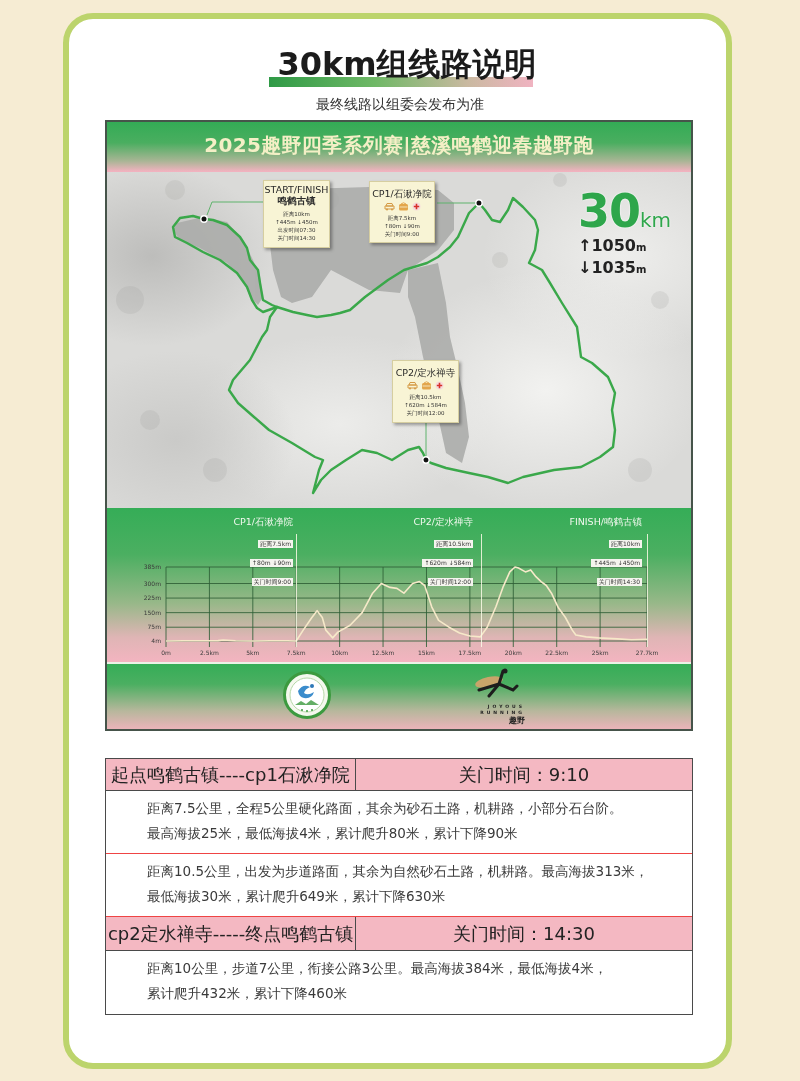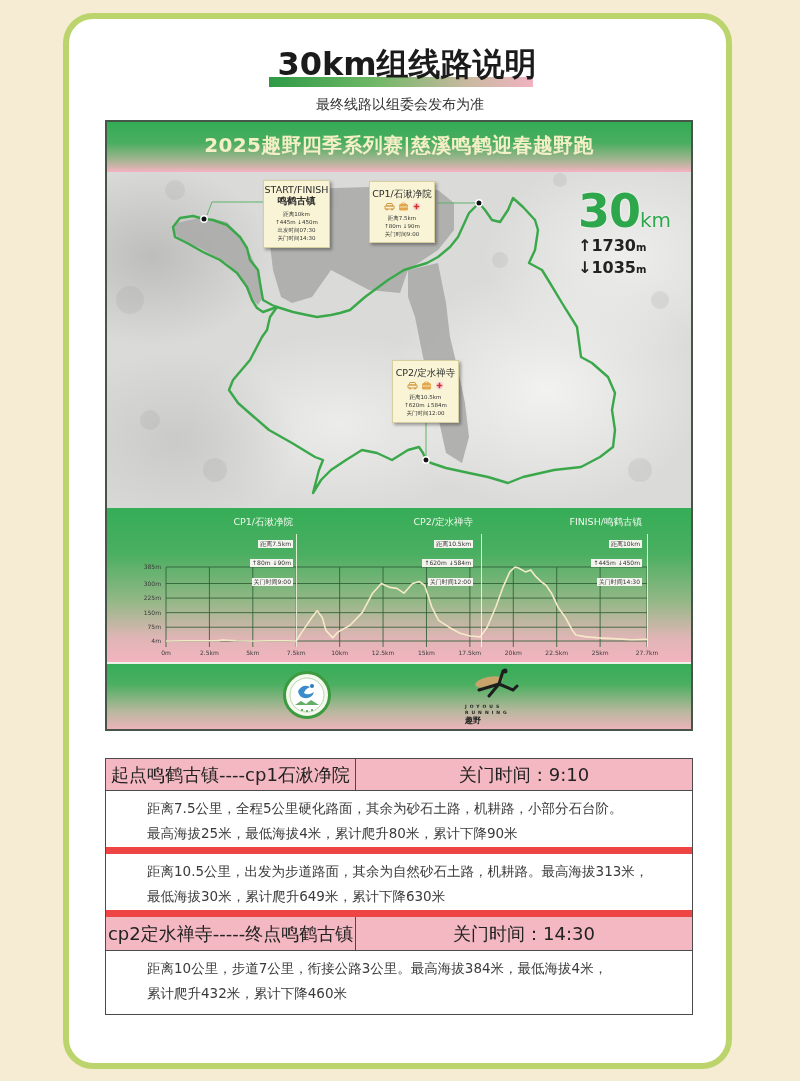--- a/index.html
+++ b/index.html
@@ -40,30 +40,30 @@
 .cp-group{top:516px;text-align:right}
 .cp-title{display:block;font-size:9.5px;color:#f1f8ee;line-height:12px;margin-bottom:3px}
 .cp-box{display:inline-block;background:#f4f4ee;color:#333;font-size:6px;line-height:7.5px;padding:0 2px;margin-bottom:2px}
 .cp-line{width:1px;top:534px;height:113px;background:rgba(250,250,230,.85)}
 .grid{stroke:#2e5f36;stroke-width:1;opacity:.85}
 .tick{font-size:6px;fill:#3a3a3a;font-family:"DejaVu Sans",sans-serif}
 .profile{fill:none;stroke:#f6e9c9;stroke-width:1.6;stroke-linejoin:round}
 
 .logos{left:105px;top:662px;width:588px;height:69px;border-top:2px solid #eaf3e6;background:linear-gradient(180deg,#35ad57 0%,#4baf61 30%,#b7b79c 70%,#f1b3bd 100%)}
 .logo-left{left:283px;top:671px;width:48px;height:48px}
-.logo-right{left:465px;top:668px;width:60px;height:56px;text-align:left}
+.logo-right{left:465px;top:668px;width:60px;height:56px;text-align:right}
 .logo-right .lr-text{display:block;font-size:4.5px;letter-spacing:3px;color:#222;line-height:6px;font-weight:bold}
 .logo-right .lr-name{display:block;font-size:8px;font-weight:bold;color:#222;line-height:10px}
 .poster-frame{left:105px;top:120px;width:588px;height:611px;border:2px solid #46544a;pointer-events:none;z-index:20}
 
 .tbl{left:105px;top:758px;width:588px;border:1.5px solid #4a4a4a;background:#fff}
 .seg-head{display:flex;background:#f4b8c2;border-bottom:1px solid #4a4a4a}
 .seg-head .route{width:250px;border-right:1px solid #4a4a4a;text-align:center;font-size:18px;color:#222;white-space:nowrap}
 .seg-head .cutoff{flex:1;text-align:center;font-size:18px;color:#222;white-space:nowrap}
-.seg-body{padding:5px 0 0 41px;font-size:13.5px;line-height:25px;color:#3a3a3a;border-bottom:7px solid #ef4444;white-space:nowrap}
+.seg-body{padding:5px 0 0 41px;font-size:13.5px;line-height:25px;color:#3a3a3a;border-bottom:1px solid #ef4444;white-space:nowrap}
 .seg-body.last{border-bottom:none}
 .seg-body span{display:block}
 </style>
 </head>
 <body>
 
 <div class="abs card"></div>
 
 <div class="abs title-hl"></div>
 <h1 class="abs title">30km组线路说明</h1>
@@ -168,21 +168,21 @@
     </div>
     <span class="m-line">距离10.5km</span>
     <span class="m-line">↑620m ↓584m</span>
     <span class="m-line">关门时间12:00</span>
   </div>
 
   <div class="abs dist">
     <div>
       <span class="dist-num">30</span><span class="dist-unit">km</span>
     </div>
-    <span class="climb"><span>↑</span><span>1730</span><small>m</small></span>
+    <span class="climb"><span>↑</span><span>1050</span><small>m</small></span>
     <span class="climb"><span>↓</span><span>1035</span><small>m</small></span>
   </div>
 
   <div class="abs elev"></div>
   <svg class="abs elev-svg" id="elev-svg" viewBox="105 508 588 154" xmlns="http://www.w3.org/2000/svg">
       <line x1="166" x2="647" y1="641" y2="641" class="grid"></line>
       <text x="161" y="643" text-anchor="end" class="tick">4m</text>
       <line x1="166" x2="647" y1="627.2099737532808" y2="627.2099737532808" class="grid"></line>
       <text x="161" y="629.2099737532808" text-anchor="end" class="tick">75m</text>
       <line x1="166" x2="647" y1="612.6430446194225" y2="612.6430446194225" class="grid"></line>

